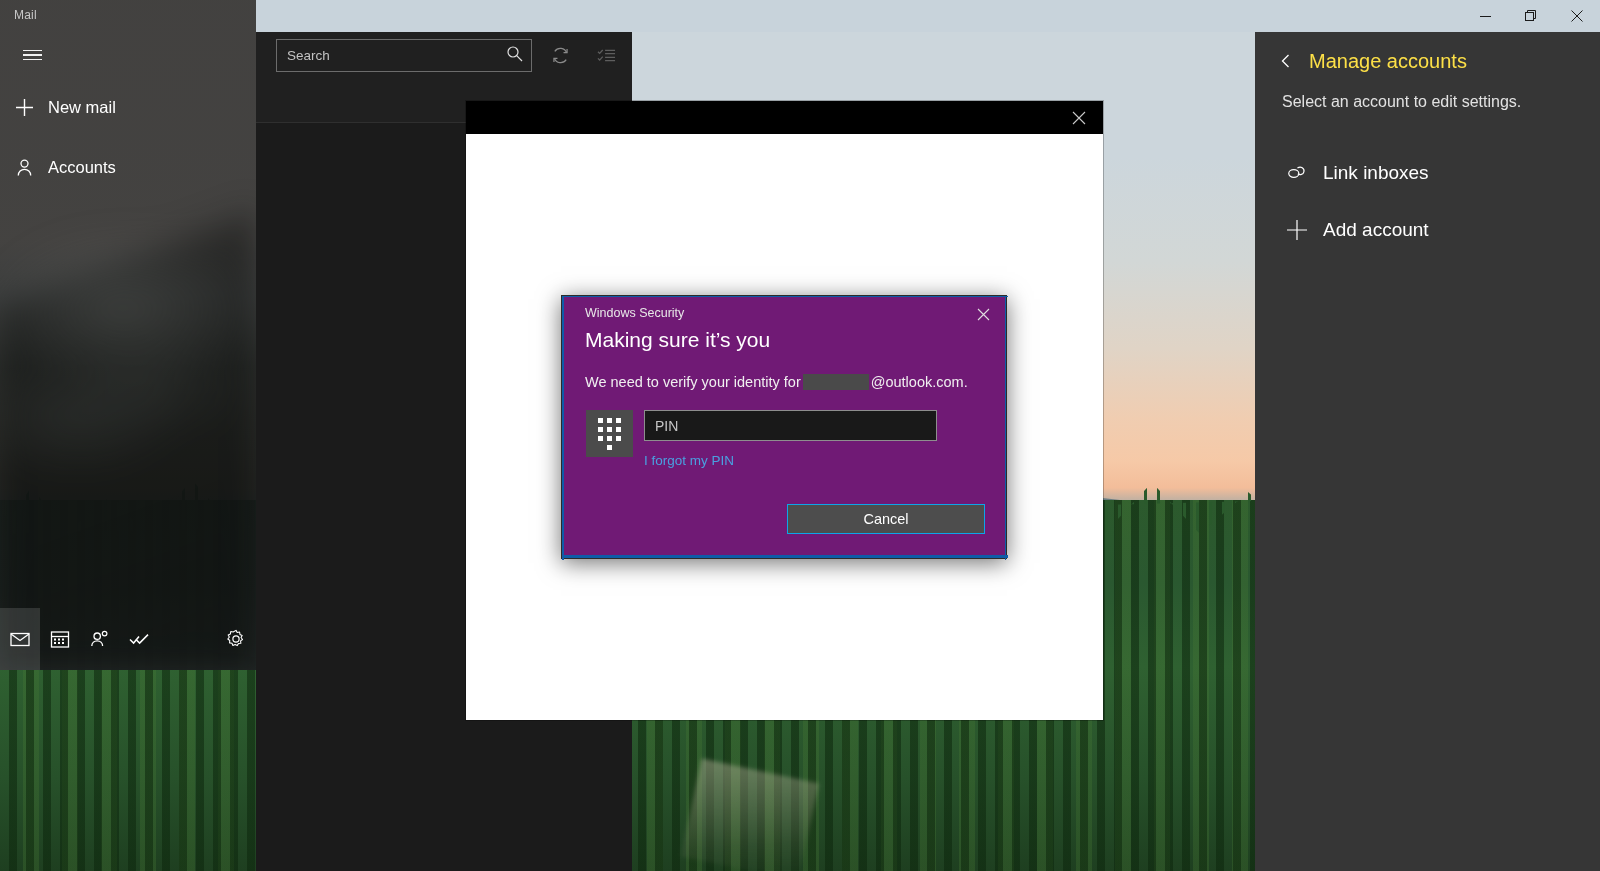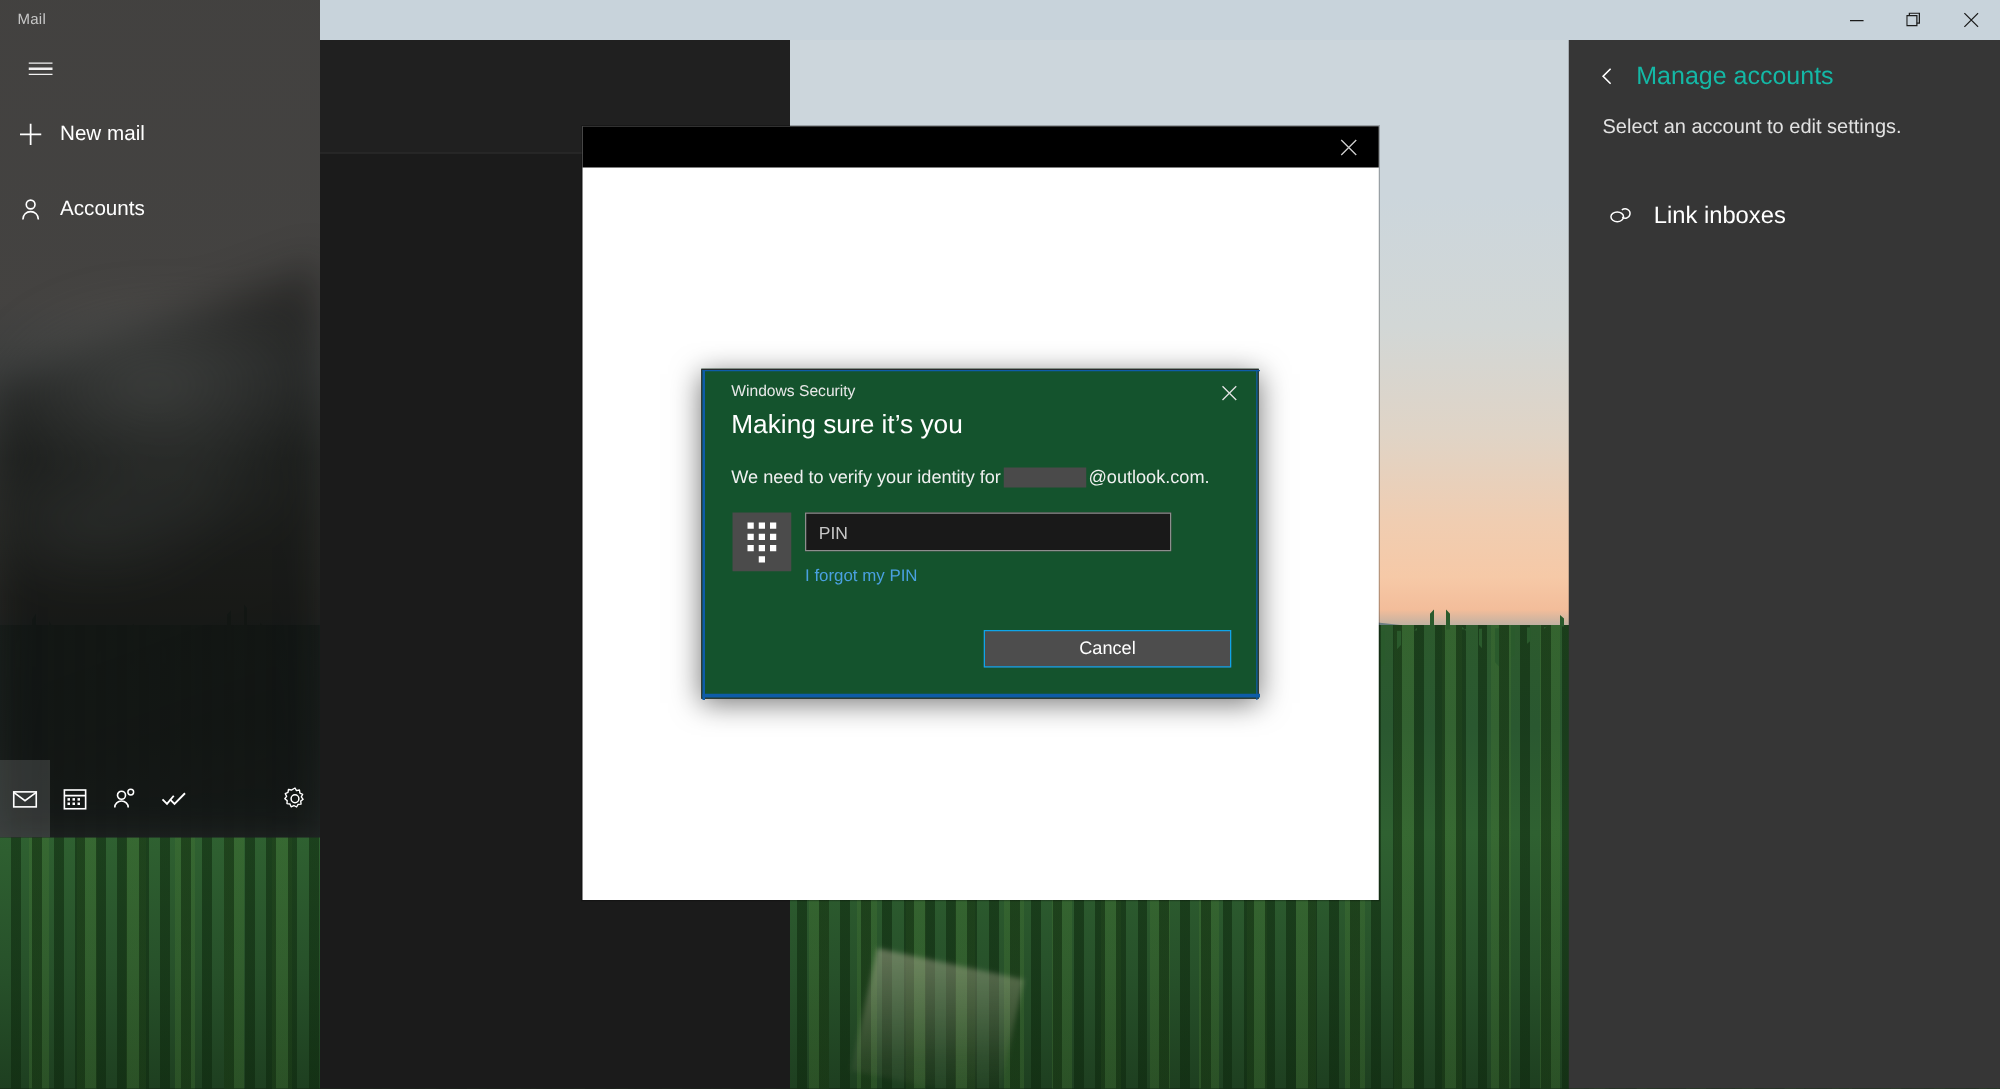--- a/index.html
+++ b/index.html
@@ -174,21 +174,21 @@
   
   .accounts-flyout {
     position: absolute; right: 0; top: 32px; width: 345px; height: 839px;
     background: #363636;
   }
   .flyout-header { display: flex; align-items: center; padding: 14px 0 0 16px; }
   .back-btn {
     width: 30px; height: 30px; display: flex; align-items: center; justify-content: center;
     color: #fff; font-size: 15px;
   }
-  .flyout-title { font-size: 20px; color: #14b8a6; margin-left: 8px; font-weight: 400; }
+  .flyout-title { font-size: 20px; color: #fde047; margin-left: 8px; font-weight: 400; }
   .flyout-sub { font-size: 16px; color: #e2e2e2; padding: 17px 0 0 27px; }
   .flyout-row {
     display: flex; align-items: center; height: 40px; padding-left: 24px;
     color: #fff; margin-top: 28px;
   }
   .flyout-row .fr-ico {
     width: 36px; display: flex; align-items: center; justify-content: center;
     color: #fff;
   }
   .flyout-row .fr-label { font-size: 19px; margin-left: 8px; }
@@ -204,21 +204,21 @@
     position: absolute; left: 0; top: 0; width: 637px; height: 33px; background: #000;
   }
   .white-dialog-close {
     position: absolute; right: 4px; top: 0; width: 40px; height: 33px;
     display: flex; align-items: center; justify-content: center; color: #c9c9c9;
   }
 
   
   .winsec {
     position: absolute; left: 561px; top: 295px; width: 446px; height: 264px;
-    background: #14532d;
+    background: #701a75;
     border: 1px solid #2b2b2b;
     box-shadow: 0 4px 22px rgba(0,0,0,.55);
   }
   .winsec-accent-l { position: absolute; left: 0; top: 0; width: 2px; height: 264px; background: #0e5ca8; }
   .winsec-accent-b { position: absolute; left: 0; bottom: 0; width: 446px; height: 3px; background: #0e5ca8; }
   .winsec-accent-t { position: absolute; left: 0; top: 0; width: 446px; height: 1px; background: #0e5ca8; }
   .winsec-accent-r { position: absolute; right: 0; top: 0; width: 1px; height: 264px; background: #0e5ca8; }
   .winsec-caption {
     position: absolute; left: 23px; top: 10px; font-size: 12.5px; color: #e8e8e8;
   }
@@ -368,20 +368,46 @@
         <div class="nav-btm-btn" style="margin-left:56px">
           <svg width="22" height="22" viewBox="0 0 24 24">
             <circle cx="12" cy="12" r="3.4" fill="none" stroke="#fff" stroke-width="1.3"></circle>
             <path d="M12 2.6l1.3 2.3 2.6-.5.4 2.6 2.4 1.1-1.2 2.3 1.6 2.1-2.1 1.6.3 2.6-2.6.2-1.3 2.3L11 17.9l-2.4 1.1-1-2.4-2.6-.4.2-2.6-2.1-1.6 1.6-2.1-1.2-2.3 2.4-1.1.4-2.6 2.6.5z" fill="none" stroke="#fff" stroke-width="1.2" stroke-linejoin="round"></path>
           </svg>
         </div>
       </div>
     </div>
 
     <div class="listpane">
+      <div class="list-toolbar">
+        <div class="search-box">
+          <input type="text" placeholder="Search" style="">
+          <span>
+            <svg width="17" height="17" viewBox="0 0 17 17">
+              <circle cx="7" cy="7" r="5" fill="none" stroke="#e0e0e0" stroke-width="1.2"></circle>
+              <path d="M10.7 10.7L16 16" stroke="#e0e0e0" stroke-width="1.2"></path>
+            </svg>
+          </span>
+        </div>
+        <div class="tb-icon" id="sync-icon">
+          <svg width="19" height="19" viewBox="0 0 20 20">
+            <path d="M16.5 7.2A7 7 0 0 0 4 5.6" fill="none" stroke="#8a8a8a" stroke-width="1.3"></path>
+            <path d="M3.5 12.8A7 7 0 0 0 16 14.4" fill="none" stroke="#8a8a8a" stroke-width="1.3"></path>
+            <path d="M13.2 6.9h3.7V3.2" fill="none" stroke="#8a8a8a" stroke-width="1.3"></path>
+            <path d="M6.8 13.1H3.1v3.7" fill="none" stroke="#8a8a8a" stroke-width="1.3"></path>
+          </svg>
+        </div>
+        <div class="tb-icon" id="select-icon">
+          <svg width="19" height="19" viewBox="0 0 20 20">
+            <path d="M1 6l1.8 1.8L6 4.2" fill="none" stroke="#5e5e5e" stroke-width="1.3"></path>
+            <path d="M1 13l1.8 1.8L6 11.2" fill="none" stroke="#5e5e5e" stroke-width="1.3"></path>
+            <path d="M8.5 4.5H19M8.5 8H19M8.5 12H19M8.5 15.5H19" stroke="#5e5e5e" stroke-width="1.3"></path>
+          </svg>
+        </div>
+      </div>
       <div class="list-head-text">All  ∨</div>
       <div class="list-divider"></div>
       <div class="list-body"></div>
     </div>
 
     <div class="readpane"></div>
   </div>
 
   <div class="accounts-flyout">
     <div class="flyout-header">
@@ -397,20 +423,28 @@
     <div class="flyout-row" id="row-link-inboxes">
       <span class="fr-ico">
         <svg width="22" height="20" viewBox="0 0 24 20">
           <path d="M12.5 4.5c3.6-2.4 8 .2 7 4.2-.7 2.9-4.3 4-6.6 2.1" fill="none" stroke="#fff" stroke-width="1.3"></path>
           <ellipse cx="8.5" cy="10.5" rx="5.5" ry="4.2" fill="none" stroke="#fff" stroke-width="1.3"></ellipse>
         </svg>
       </span>
       <span class="fr-label">Link inboxes</span>
     </div>
 
+    <div class="flyout-row" id="row-add-account">
+      <span class="fr-ico">
+        <svg width="22" height="22" viewBox="0 0 22 22">
+            <path d="M11 1v20M1 11h20" stroke="#fff" stroke-width="1.2"></path>
+          </svg>
+      </span>
+      <span class="fr-label">Add account</span>
+    </div>
   </div>
 
   <div class="white-dialog">
     <div class="white-dialog-bar">
       <div class="white-dialog-close">
         <svg width="14" height="14" viewBox="0 0 14 14">
             <path d="M1 1l12 12M13 1L1 13" stroke="#c9c9c9" stroke-width="1.1"></path>
           </svg>
       </div>
     </div>

